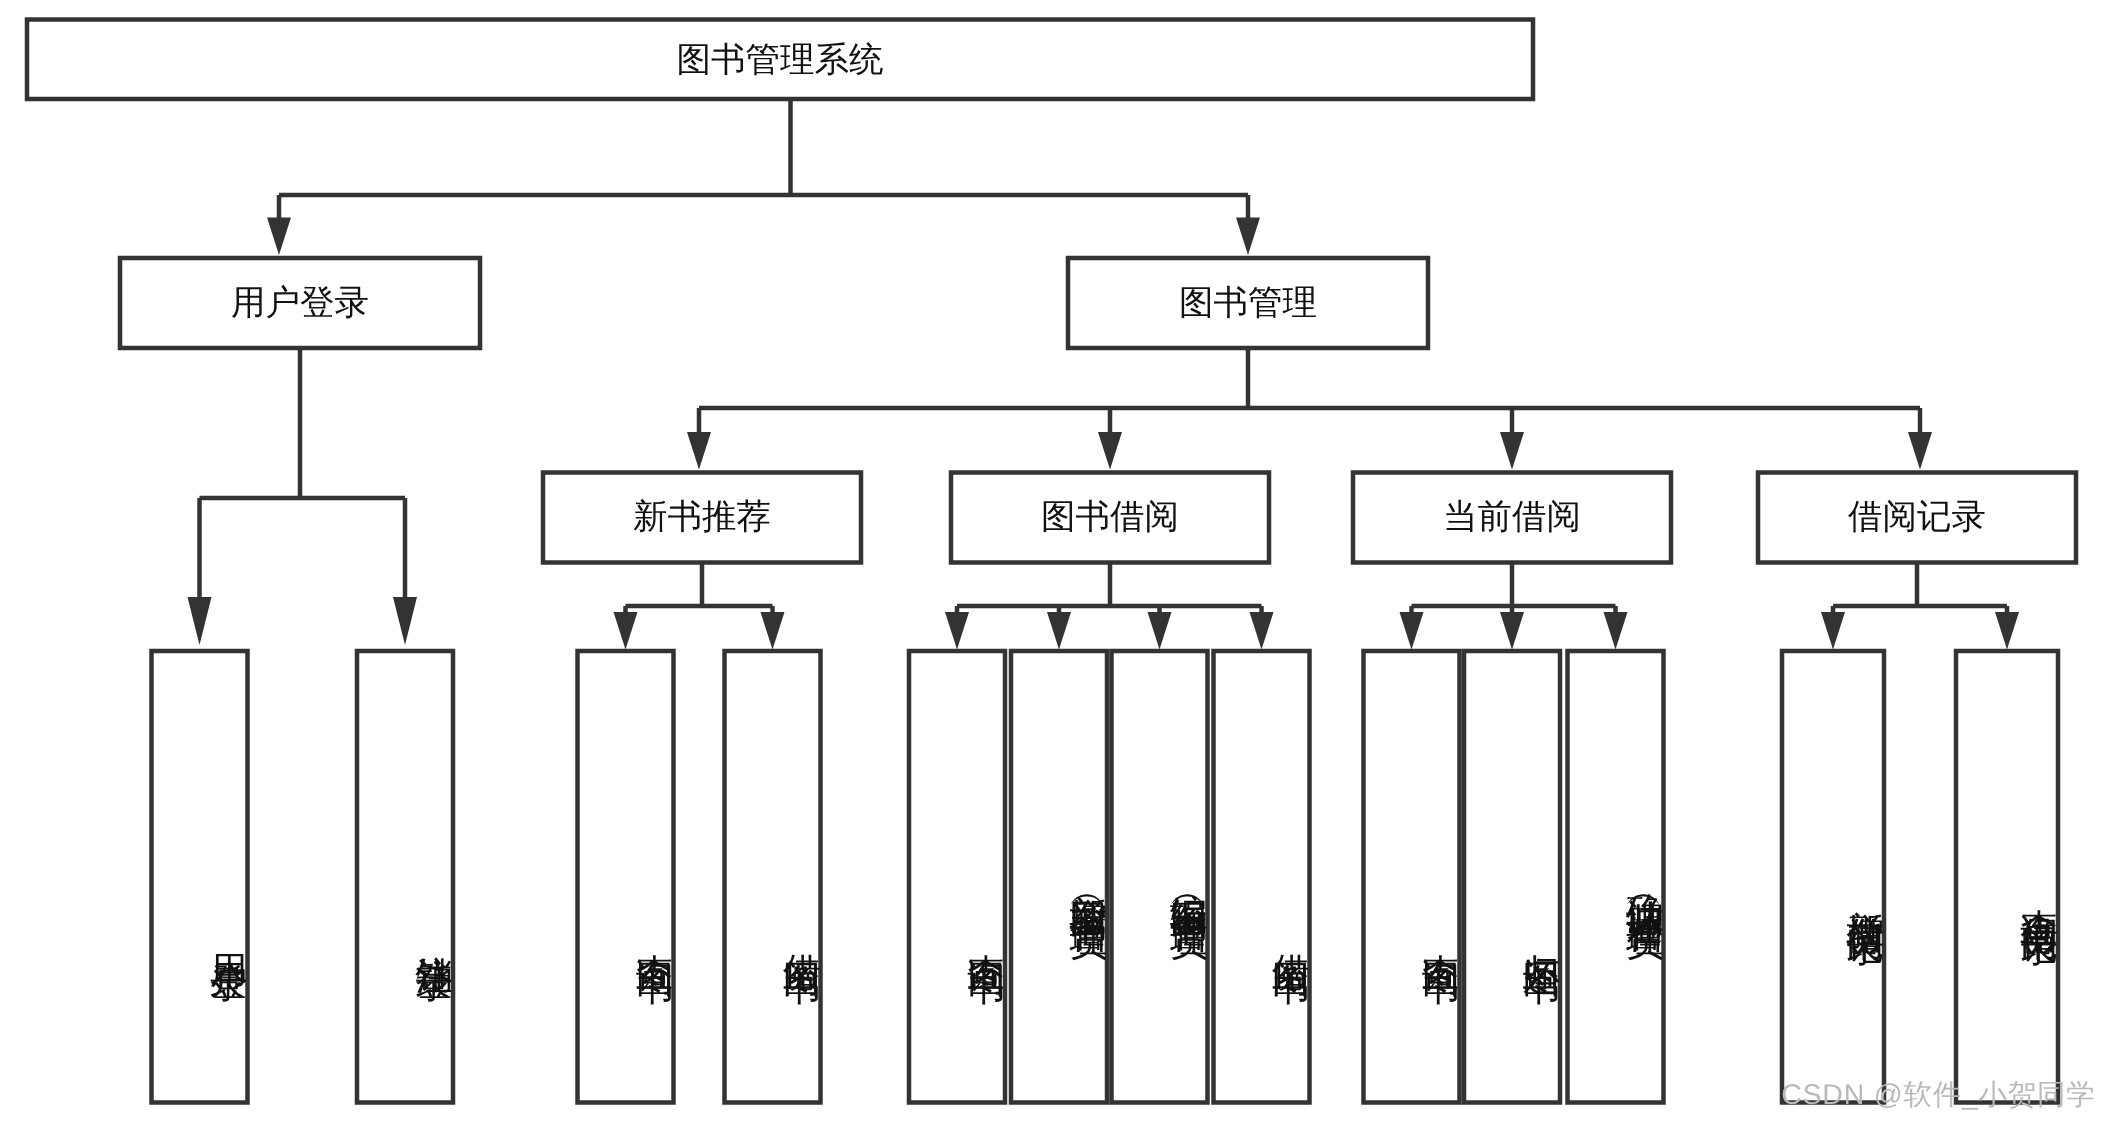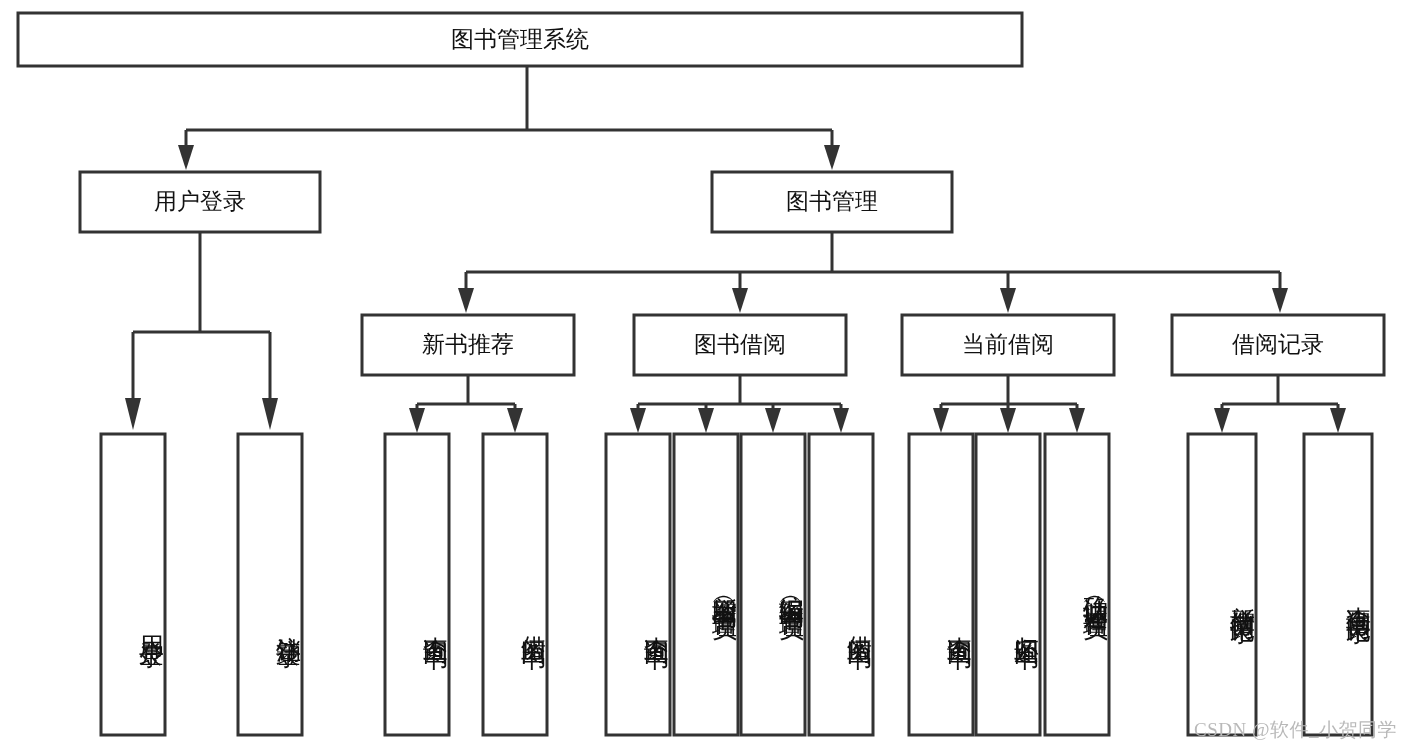--- a/index.html
+++ b/index.html
@@ -62,21 +62,21 @@
     line-height: 1.08;
     color: #111111;
     letter-spacing: 3px;
     pointer-events: none;
     user-select: none;
   }
   .watermark {
     position: absolute;
     right: 8px;
     bottom: 4px;
-    font-family: Liberation Serif, serif;
+    font-family: Liberation Sans, sans-serif;
     font-size: 19px;
     color: #b9b9b9;
     letter-spacing: 0.5px;
     white-space: nowrap;
   }
 </style>
 </head>
 <body>
 
 <div id="diagram-root">

